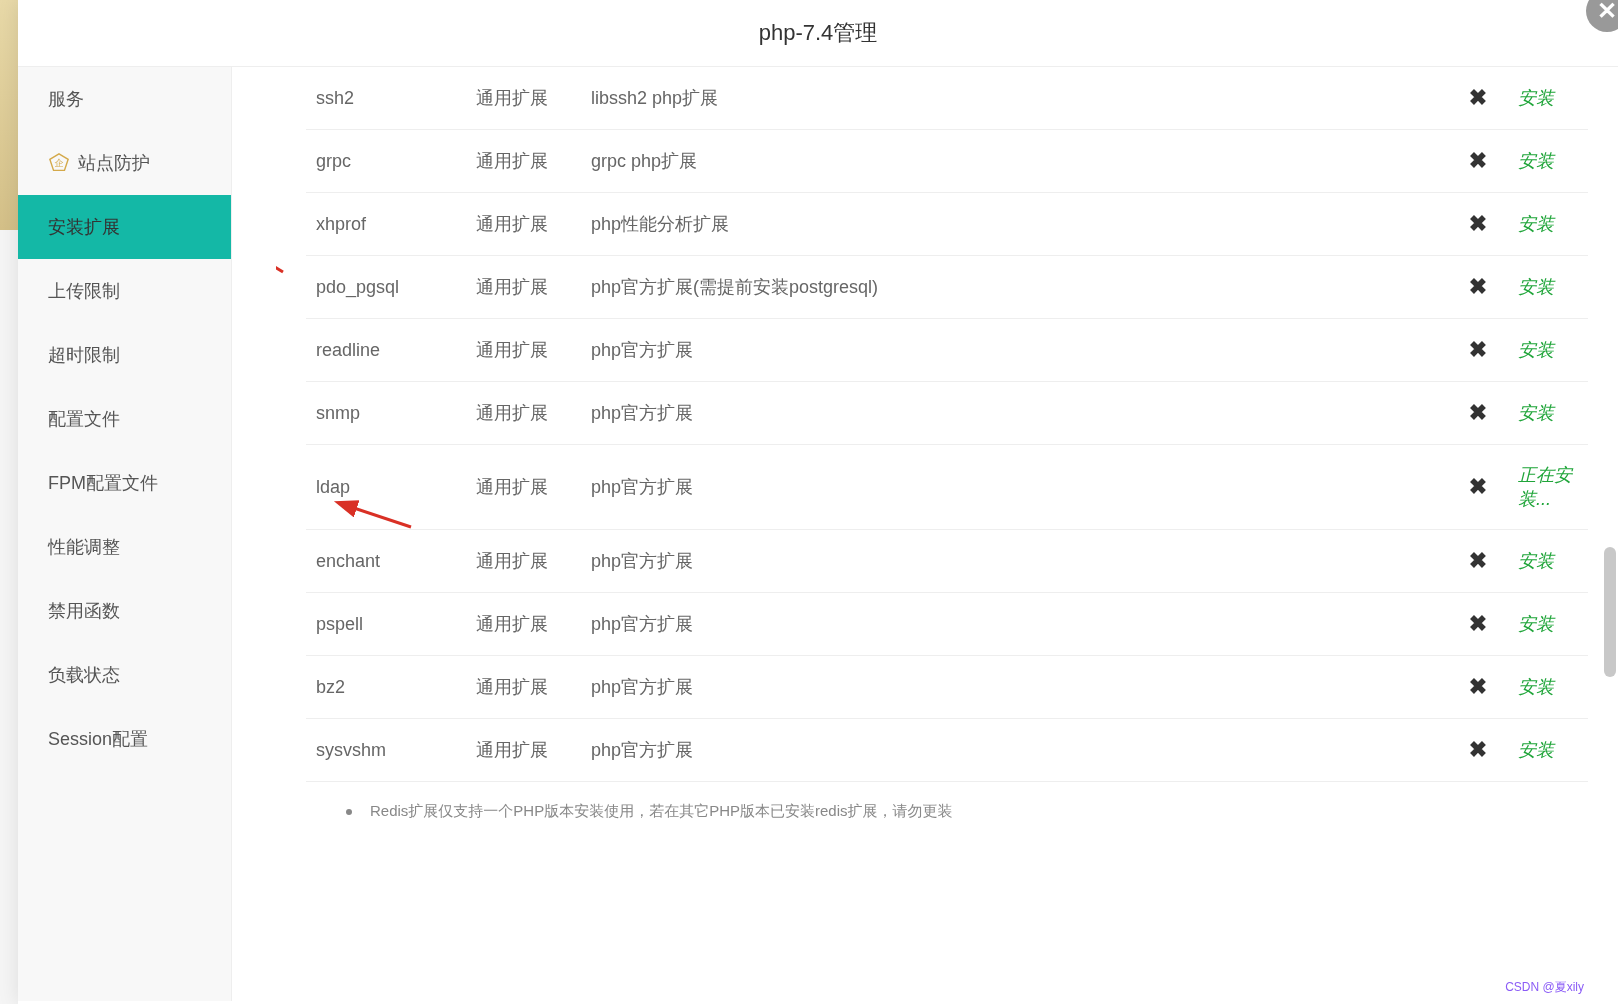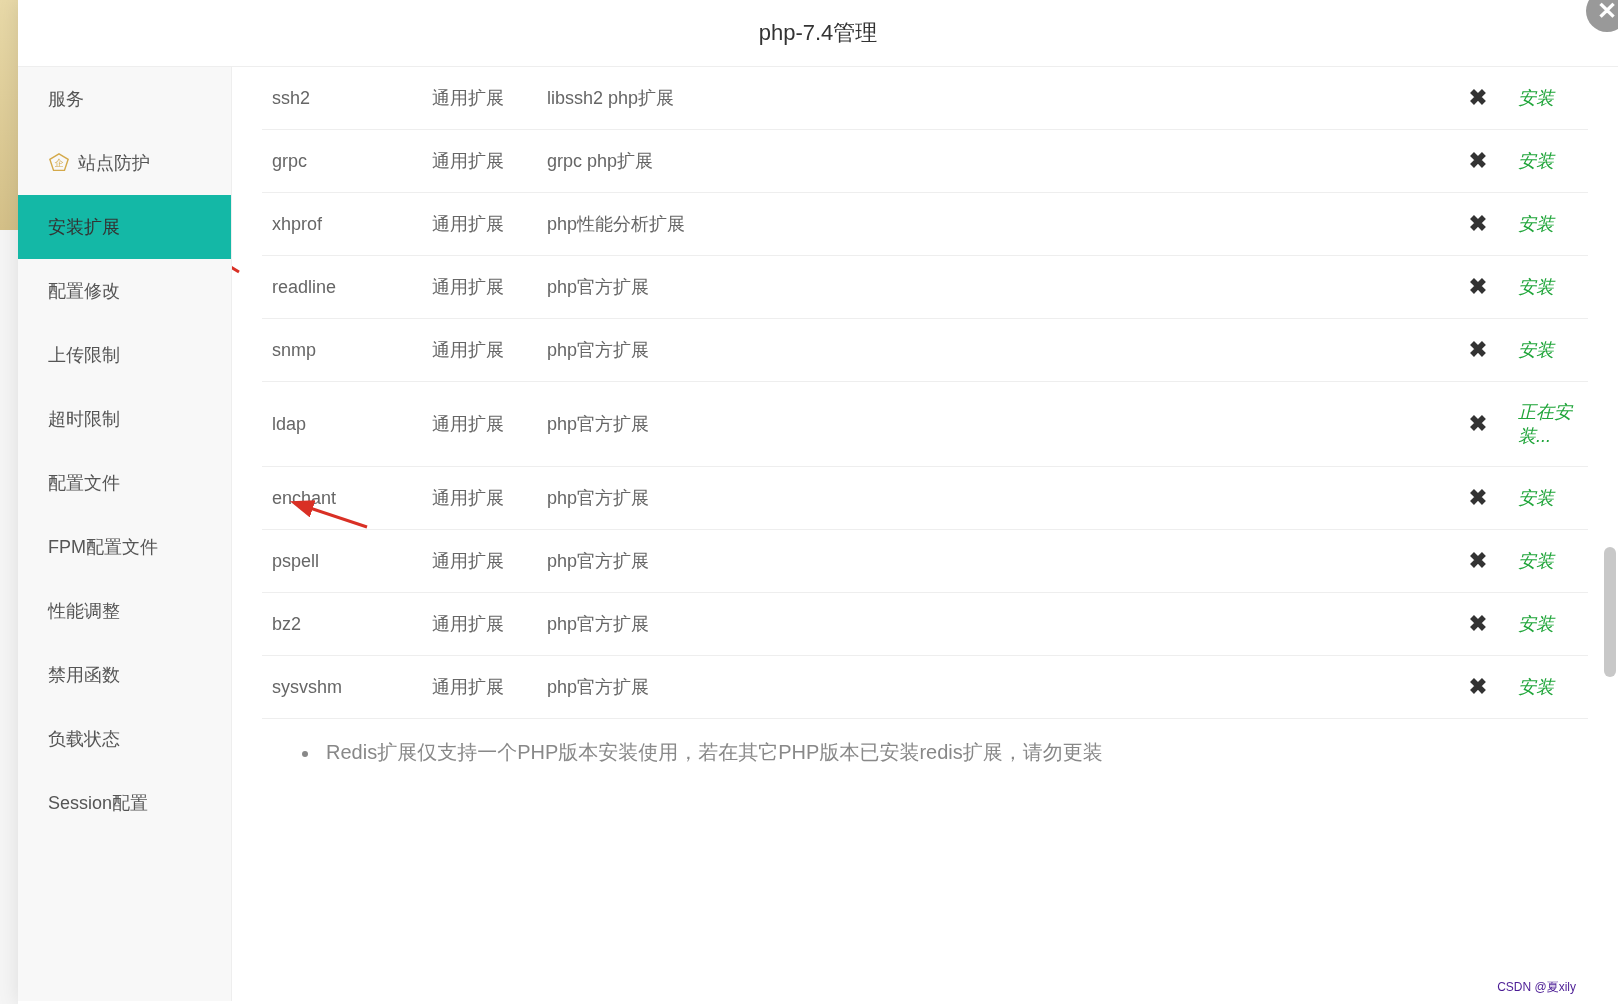--- a/index.html
+++ b/index.html
@@ -2,43 +2,43 @@
 <html><head>
 <meta charset="utf-8">
 <style>
 * { margin: 0; padding: 0; box-sizing: border-box; }
 body { font-family: "Microsoft YaHei", "PingFang SC", sans-serif; background: #f5f5f5; width: 1618px; height: 1004px; overflow: hidden; position: relative; }
 .left-strip { position: absolute; left: 0; top: 0; width: 18px; height: 230px; background: linear-gradient(180deg, #e8d9a8, #d4c088); }
 .modal { position: absolute; left: 18px; top: 0; right: 0; bottom: 0; background: #fff; box-shadow: 0 0 20px rgba(0,0,0,0.1); }
 .header { padding: 18px 30px; border-bottom: 1px solid #eee; }
 .header-title { font-size: 22px; font-weight: 500; color: #333; text-align: center; }
 .close-btn { position: absolute; right: -10px; top: -10px; width: 42px; height: 42px; border-radius: 50%; background: #999; color: #fff; display: flex; align-items: center; justify-content: center; font-size: 24px; font-weight: bold; cursor: pointer; }
-.body { display: flex; height: calc(100% - 70px); }
+.body { display: flex; height: calc(100% - 70px); gap: 44px; }
 .sidebar { width: 214px; background: #f8f8f8; border-right: 1px solid #eee; overflow-y: auto; }
 .sidebar-item { padding: 20px 30px; font-size: 18px; color: #555; cursor: pointer; display: flex; align-items: center; gap: 8px; }
 .sidebar-item.active { background: #14b8a6; color: #333; }
 .badge-icon { display: inline-flex; width: 22px; height: 22px; }
 .badge-icon svg { width: 100%; height: 100%; }
 .content { flex: 1; padding: 0 30px; position: relative; overflow: hidden; }
 .table-wrap { height: 100%; overflow-y: auto; }
 table { width: 100%; border-collapse: collapse; }
 tr { border-bottom: 1px solid #eee; }
 td { padding: 18px 10px; font-size: 18px; color: #666; vertical-align: middle; }
 td.name { color: #666; width: 160px; }
 td.type { width: 115px; }
 td.desc { color: #666; }
 td.status { width: 60px; text-align: center; }
 td.action { width: 80px; text-align: left; font-style: italic; }
 .x-icon { font-size: 22px; color: #333; font-weight: bold; }
 .install-link { color: #20a53a; cursor: pointer; font-size: 18px; }
 .arrow { position: absolute; pointer-events: none; }
 .arrow svg { overflow: visible; }
-.footer-note { padding: 20px 0 0 40px; font-size: 20px; color: #888; }
+.footer-note { padding: 20px 0 0 40px; font-size: 15px; color: #888; }
 .scrollbar-thumb { position: absolute; right: 2px; top: 480px; width: 12px; height: 130px; background: #c8c8c8; border-radius: 6px; }
-.watermark { position: absolute; right: 42px; bottom: 8px; font-size: 12px; color: #4c1d95; }
+.watermark { position: absolute; right: 34px; bottom: 8px; font-size: 12px; color: #8b5cf6; }
 .bullet { display: inline-block; width: 6px; height: 6px; background: #888; border-radius: 50%; margin-right: 18px; vertical-align: middle; }
 </style>
 </head>
 <body>
 
 <div class="left-strip"></div>
 
 <div class="modal">
   <div class="close-btn">
     <span>✕</span>
@@ -57,23 +57,20 @@
               <path d="M12 2 L22 8 L18 20 L6 20 L2 8 Z" fill="none" stroke="#d4a94a" stroke-width="1.5"></path>
               <text x="12" y="15" text-anchor="middle" font-size="10" fill="#d4a94a">企</text>
             </svg>
           </span>
           <span>站点防护</span>
         </div>
         <div class="sidebar-item active">
           <span>安装扩展</span>
         </div>
         <div class="sidebar-item">
-          <span>配置修改</span>
-        </div>
-        <div class="sidebar-item">
           <span>上传限制</span>
         </div>
         <div class="sidebar-item">
           <span>超时限制</span>
         </div>
         <div class="sidebar-item">
           <span>配置文件</span>
         </div>
         <div class="sidebar-item">
           <span>FPM配置文件</span>
@@ -106,20 +103,27 @@
                 <td class="name">grpc</td>
                 <td class="type">通用扩展</td>
                 <td class="desc">grpc php扩展</td>
                 <td class="status"><span class="x-icon">✖</span></td>
                 <td class="action"><span class="install-link">安装</span></td>
               </tr>
               <tr>
                 <td class="name">xhprof</td>
                 <td class="type">通用扩展</td>
                 <td class="desc">php性能分析扩展</td>
+                <td class="status"><span class="x-icon">✖</span></td>
+                <td class="action"><span class="install-link">安装</span></td>
+              </tr>
+              <tr>
+                <td class="name">pdo_pgsql</td>
+                <td class="type">通用扩展</td>
+                <td class="desc">php官方扩展(需提前安装postgresql)</td>
                 <td class="status"><span class="x-icon">✖</span></td>
                 <td class="action"><span class="install-link">安装</span></td>
               </tr>
               <tr>
                 <td class="name">readline</td>
                 <td class="type">通用扩展</td>
                 <td class="desc">php官方扩展</td>
                 <td class="status"><span class="x-icon">✖</span></td>
                 <td class="action"><span class="install-link">安装</span></td>
               </tr>

